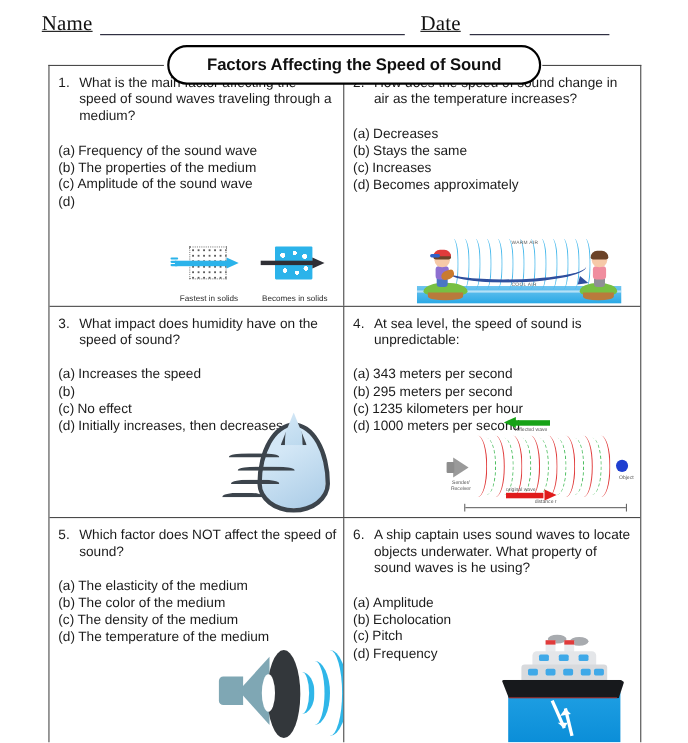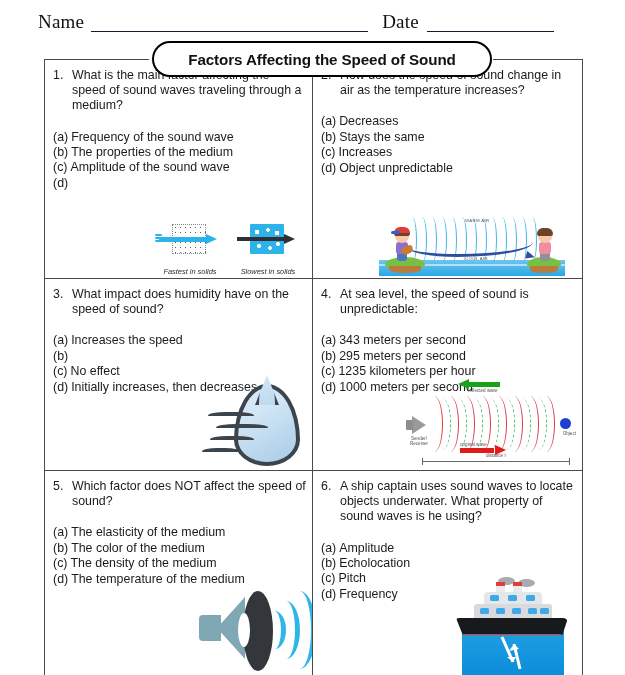--- a/index.html
+++ b/index.html
@@ -23,20 +23,21 @@
     padding: 4px 22px 0 38px;
     box-sizing: border-box;
   }
   .hdr-label {
     font-family: "Liberation Serif", serif;
     font-size: 19px;
     color: #111;
     letter-spacing: .2px;
     line-height: 20px;
     white-space: nowrap;
+    text-decoration: underline;
   }
   .hdr-rule {
     border-bottom: 1.3px solid #1a1a2e;
     height: 16px;
   }
   .rule-name { width: 277px; margin-left: 7px; }
   .rule-date { width: 127px; margin-left: 8px; }
   .hdr-gap { flex: 0 0 14px; }
 
   
@@ -122,21 +123,21 @@
     color: #1b1b1b;
   }
   .opt { display: flex; gap: 3px; white-space: nowrap; }
   .opt .lbl { flex: 0 0 auto; }
 
   
   .illus { position: absolute; }
 
   
   .q1-illus { left: 110px; bottom: 2px; width: 152px; height: 54px; }
-  .q1-pair { position: absolute; top: 0; width: 70px; height: 54px; font-style: italic; }
+  .q1-pair { position: absolute; top: 0; width: 70px; height: 54px; }
   .q1-a { left: 0; }
   .q1-b { left: 78px; }
   .q1-box {
     position: absolute; left: 17px; top: 2px;
     width: 34px; height: 30px;
     box-sizing: border-box;
   }
   .q1-box.solid {
     border: 1px dotted #8a8a8a;
     background:
@@ -510,21 +511,21 @@
                 <span class="head"></span>
             </div>
             <div class="q1-cap">Fastest in solids</div>
           </div>
           <div class="q1-pair q1-b">
             <div class="q1-box gas"></div>
             <div class="q1-arrow">
               <span class="shaft"></span>
                 <span class="head"></span>
             </div>
-            <div class="q1-cap">Slowest in solids</div>
+            <div class="q1-cap">Becomes in solids</div>
           </div>
         </div>
       </div>
 
       <div class="qcell">
         <div class="qhead">
           <span class="qnum">2.</span>
           <span class="qtext">How does the speed of sound change in air as the temperature increases?</span>
         </div>
         <div class="opts">
@@ -535,21 +536,21 @@
           <div class="opt">
             <span class="lbl">(b)</span>
             <span>Stays the same</span>
           </div>
           <div class="opt">
             <span class="lbl">(c)</span>
             <span>Increases</span>
           </div>
           <div class="opt">
             <span class="lbl">(d)</span>
-            <span>Object unpredictable</span>
+            <span>Becomes approximately</span>
           </div>
         </div>
 
         <div class="illus q2-illus">
           <div class="q2-sky"></div>
           <div class="q2-water"></div>
 
           <div class="q2-arcs">
             <div class="q2-arc" style="left:0px;"></div>
             <div class="q2-arc" style="left:10px;"></div>

